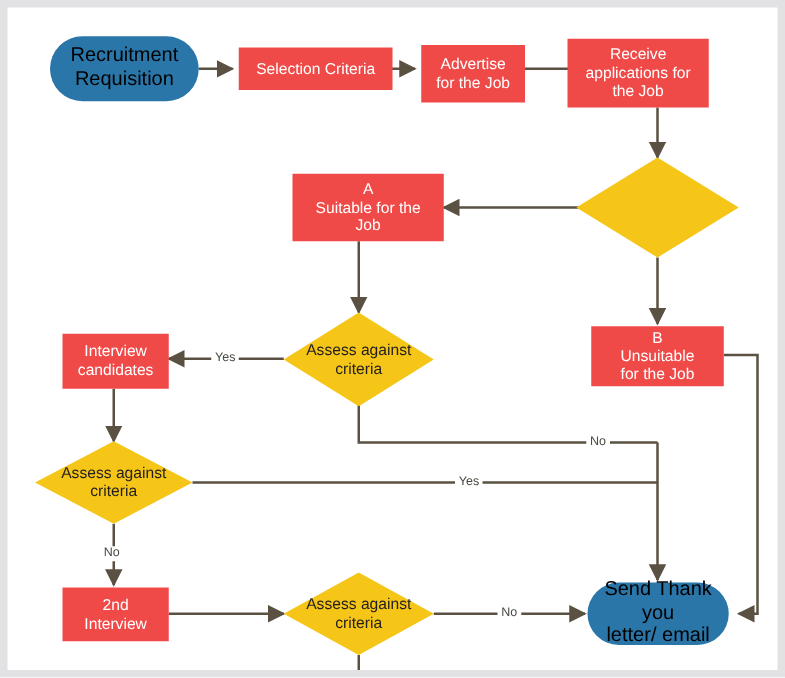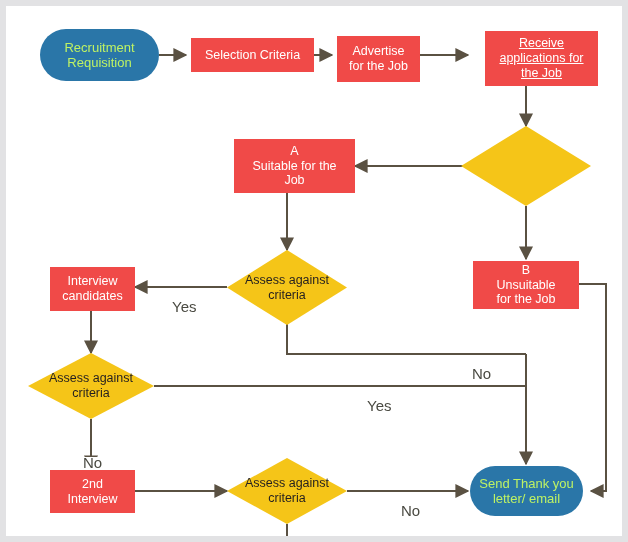--- a/index.html
+++ b/index.html
@@ -34,43 +34,42 @@
     line-height: 1.18;
     white-space: pre-line;
   }
   .node-process {
     background: #F04A48;
     color: #ffffff;
     font-size: 12.5px;
   }
   .node-terminator {
     background: #2A76A8;
-    color: #bef264;
-    font-size: 13px;
+    color: #000000;
+    font-size: 16px;
     border-radius: 26px;
   }
   .node-decision {
     color: #231f20;
     font-size: 12.5px;
     background: transparent;
   }
   .node-decision .dtext {
     position: relative;
     z-index: 2;
     padding: 0 6px;
   }
   .edge-label {
     position: absolute;
-    font-size: 15px;
+    font-size: 10px;
     color: #4a4a42;
     background: #ffffff;
     padding: 0 3px;
     line-height: 12px;
     white-space: nowrap;
-    margin-top: 20px;
   }
 </style>
 </head>
 <body>
 
 <div id="canvas">
 
   <svg id="diagram-svg" viewBox="0 0 628 542" xmlns="http://www.w3.org/2000/svg">
     <defs>
       <marker id="arrow" viewBox="0 0 10 10" refX="9" refY="5" markerWidth="7" markerHeight="7" orient="auto-start-reverse">
@@ -123,21 +122,21 @@
 
   <div class="node node-process" style="left:185px; top:32px; width:123px; height:34px;">
     <span>Selection Criteria</span>
   </div>
 
   <div class="node node-process" style="left:331px; top:30px; width:83px; height:46px;">
     <span>Advertise
 for the Job</span>
   </div>
 
-  <div class="node node-process" style="left:479px; top:25px; width:113px; height:55px;text-decoration:underline;">
+  <div class="node node-process" style="left:448px; top:25px; width:113px; height:55px;">
     <span>Receive
 applications for
 the Job</span>
   </div>
 
   <div class="node node-decision" style="left:455px; top:120px; width:130px; height:80px;">
     <svg viewBox="0 0 130 80" preserveAspectRatio="none" style="position:absolute;left:0;top:0;width:100%;height:100%;z-index:1;">
       <polygon points="65,0 130,40 65,80 0,40" fill="#F5C518"></polygon>
     </svg>
   </div>

